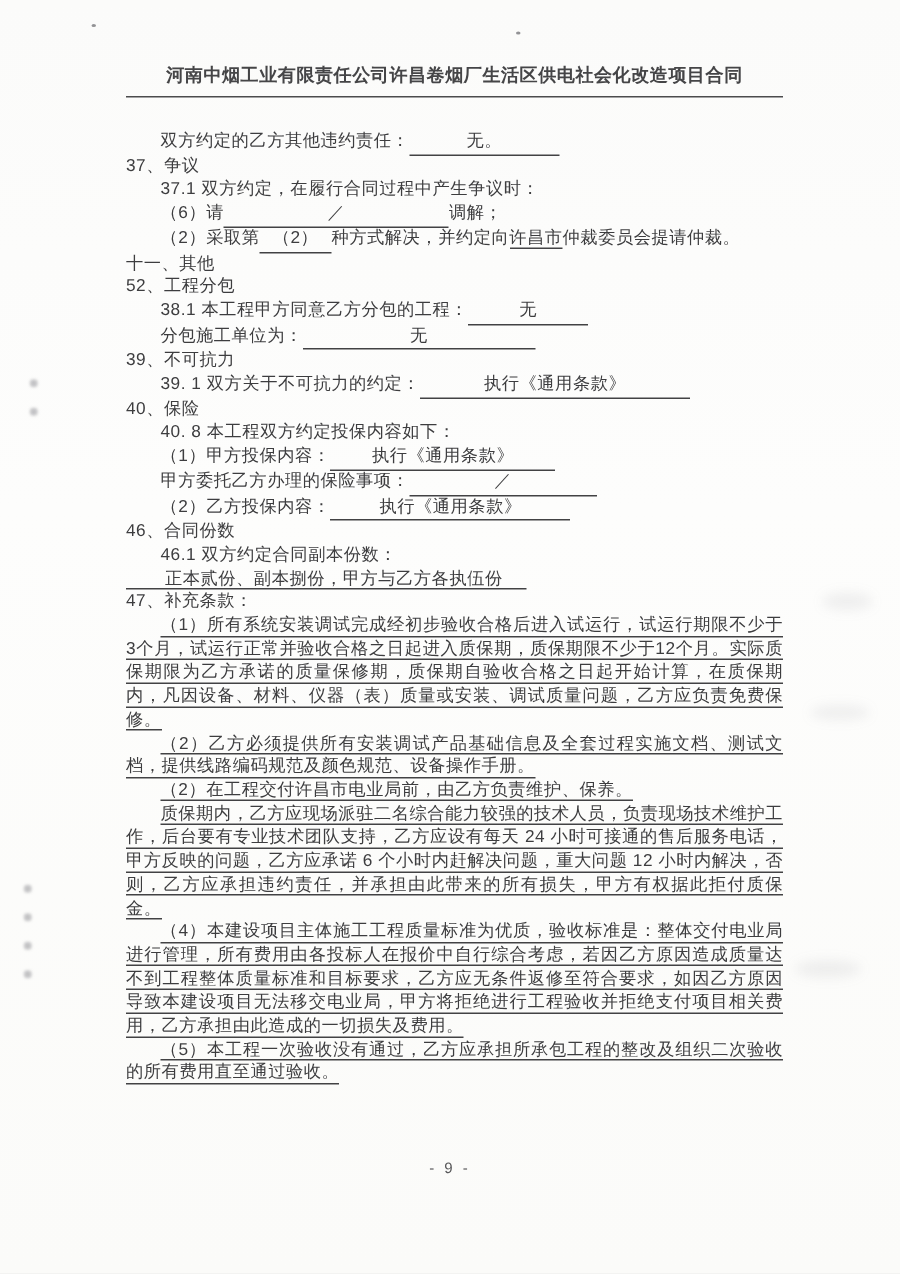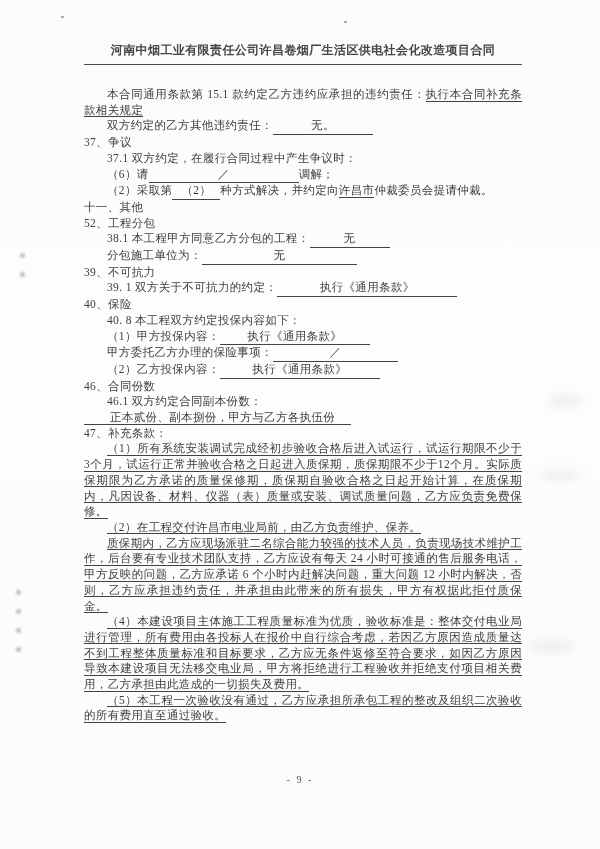--- a/index.html
+++ b/index.html
@@ -2,21 +2,21 @@
 <html><head>
 <meta charset="utf-8">
 <style>
   html,body { margin:0; padding:0; background:#e8e8e6; }
   .page {
     position:relative;
     width:600px; height:849px;
     margin:0 auto;
     background:#fcfcfb;
     background-image: linear-gradient(180deg, #fbfbfa 0%, #fdfdfc 40%, #fbfbf9 100%);
-    font-family:Liberation Serif, serif;
+    font-family:Liberation Sans, sans-serif;
     color:#3d3d3f;
     overflow:hidden;
   }
   .header {
     position:absolute; left:84px; top:42px; width:438px;
     border-bottom:1.5px solid #4b4b4d;
     padding-bottom:5px;
   }
   .title {
     text-align:center; font-weight:bold;
@@ -80,21 +80,20 @@
   <div class="smudge sm1"></div>
   <div class="smudge sm2"></div>
   <div class="smudge sm3"></div>
 
   <div class="header">
     <div class="title">河南中烟工业有限责任公司许昌卷烟厂生活区供电社会化改造项目合同</div>
   </div>
 
   <div class="body">
 
-    <p class="ind"><span>本合同通用条款第 15.1 款约定乙方违约应承担的违约责任：</span><span class="u">执行本合同补充条款相关规定</span></p>
 
     <p class="ind"><span>双方约定的乙方其他违约责任：</span><span class="blank w100">无。</span></p>
 
     <p>37、争议</p>
     <p class="ind">37.1 双方约定，在履行合同过程中产生争议时：</p>
     <p class="ind"><span>（6）请</span><span class="blank w150">／</span><span>调解；</span></p>
     <p class="ind"><span>（2）采取第</span><span class="blank w48">（2）</span><span>种方式解决，并约定向</span><span class="u">许昌市</span><span>仲裁委员会提请仲裁。</span></p>
 
     <p>十一、其他</p>
 
@@ -110,20 +109,21 @@
     <p class="ind"><span>（1）甲方投保内容：</span><span class="blank w150">执行《通用条款》</span></p>
     <p class="ind"><span>甲方委托乙方办理的保险事项：</span><span class="blank w125">／</span></p>
     <p class="ind"><span>（2）乙方投保内容：</span><span class="blank w160">执行《通用条款》</span></p>
 
     <p>46、合同份数</p>
     <p class="ind">46.1 双方约定合同副本份数：</p>
     <p class="copies-wrap"><span class="u copies">正本贰份、副本捌份，甲方与乙方各执伍份</span></p>
 
     <p>47、补充条款：</p>
     <p class="ind"><span class="u">（1）所有系统安装调试完成经初步验收合格后进入试运行，试运行期限不少于3个月，试运行正常并验收合格之日起进入质保期，质保期限不少于12个月。实际质保期限为乙方承诺的质量保修期，质保期自验收合格之日起开始计算，在质保期内，凡因设备、材料、仪器（表）质量或安装、调试质量问题，乙方应负责免费保修。</span></p>
+    <p class="ind"><span class="u">（2）乙方必须提供所有安装调试产品基础信息及全套过程实施文档、测试文档，提供线路编码规范及颜色规范、设备操作手册。</span></p>
     <p class="ind"><span class="u">（2）在工程交付许昌市电业局前，由乙方负责维护、保养。</span></p>
     <p class="ind"><span class="u">质保期内，乙方应现场派驻二名综合能力较强的技术人员，负责现场技术维护工作，后台要有专业技术团队支持，乙方应设有每天 24 小时可接通的售后服务电话，甲方反映的问题，乙方应承诺 6 个小时内赶解决问题，重大问题 12 小时内解决，否则，乙方应承担违约责任，并承担由此带来的所有损失，甲方有权据此拒付质保金。</span></p>
     <p class="ind"><span class="u">（4）本建设项目主体施工工程质量标准为优质，验收标准是：整体交付电业局进行管理，所有费用由各投标人在报价中自行综合考虑，若因乙方原因造成质量达不到工程整体质量标准和目标要求，乙方应无条件返修至符合要求，如因乙方原因导致本建设项目无法移交电业局，甲方将拒绝进行工程验收并拒绝支付项目相关费用，乙方承担由此造成的一切损失及费用。</span></p>
     <p class="ind"><span class="u">（5）本工程一次验收没有通过，乙方应承担所承包工程的整改及组织二次验收的所有费用直至通过验收。</span></p>
 
   </div>
 
   <div class="pagenum">- 9 -</div>
 
 </div>

